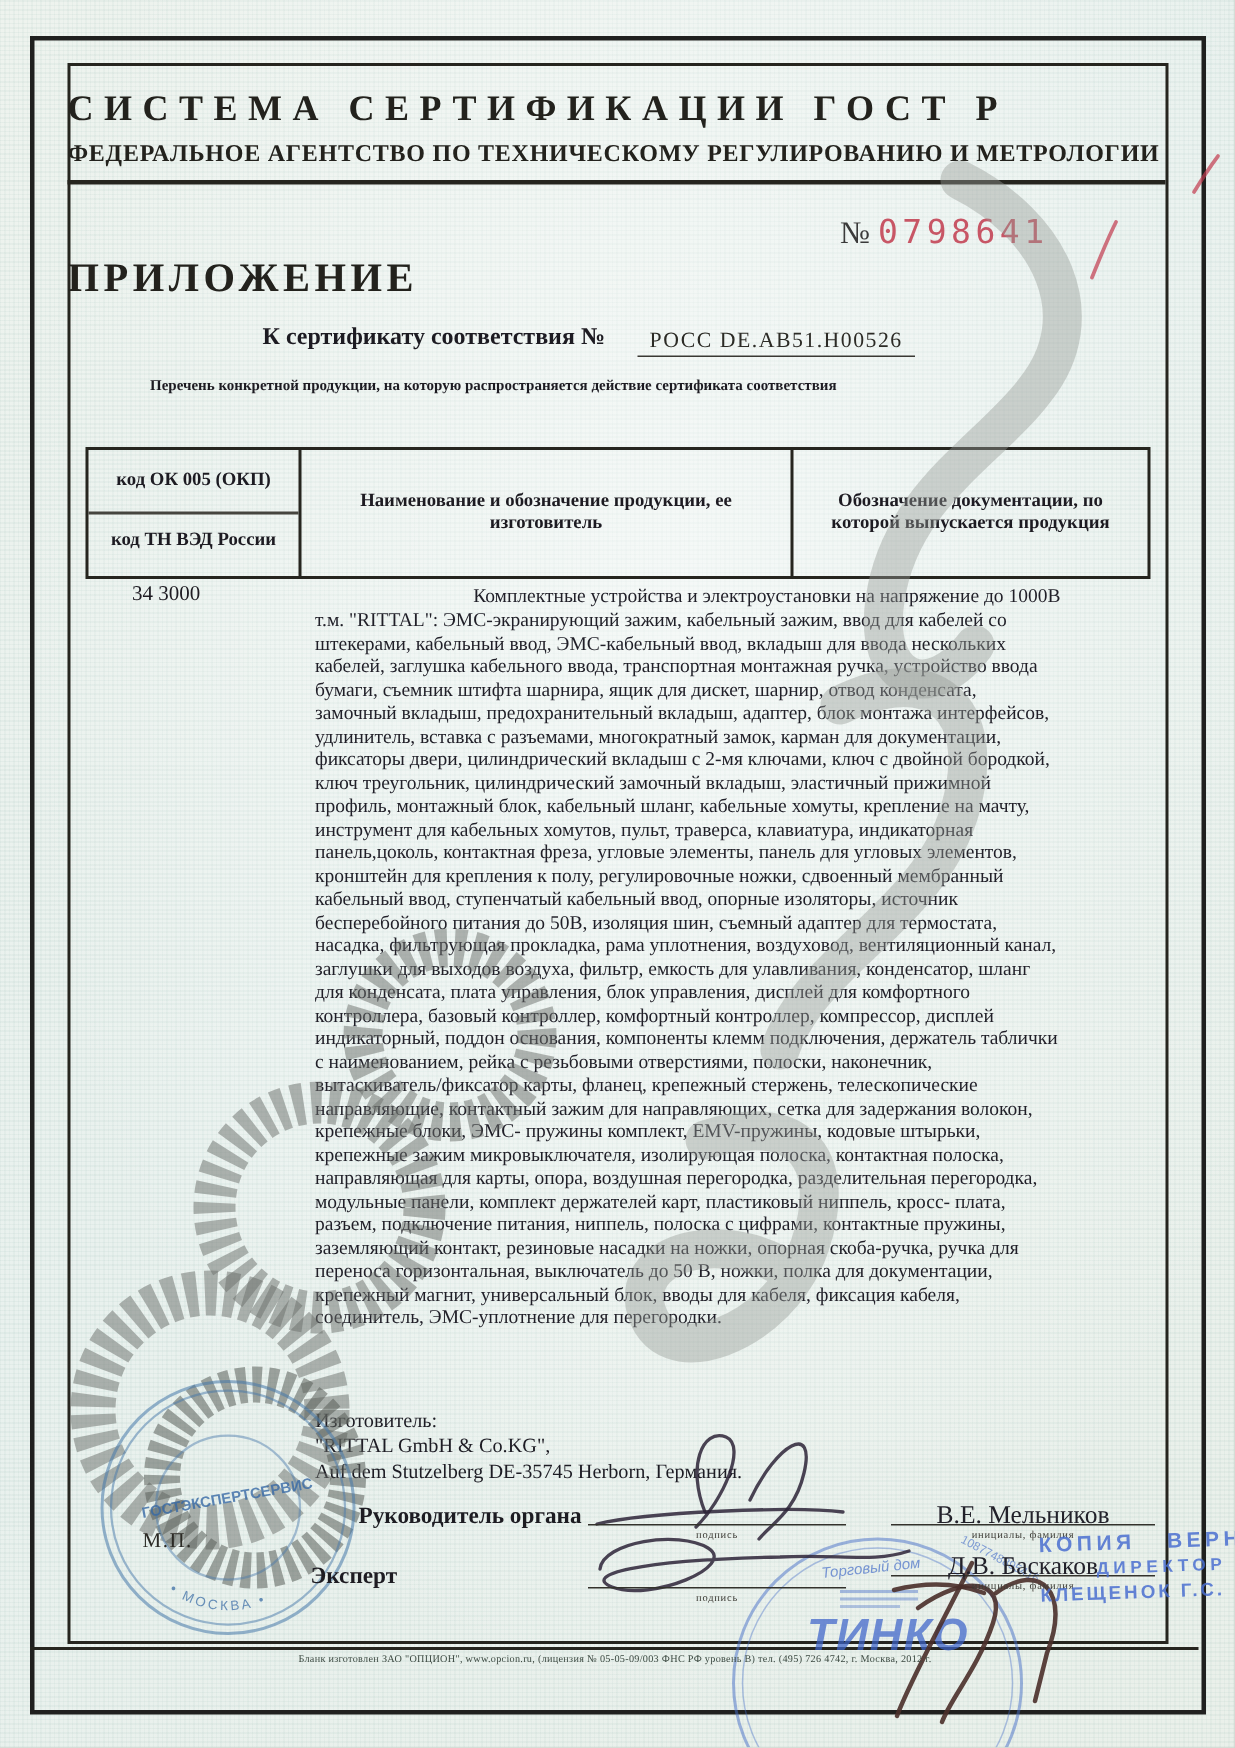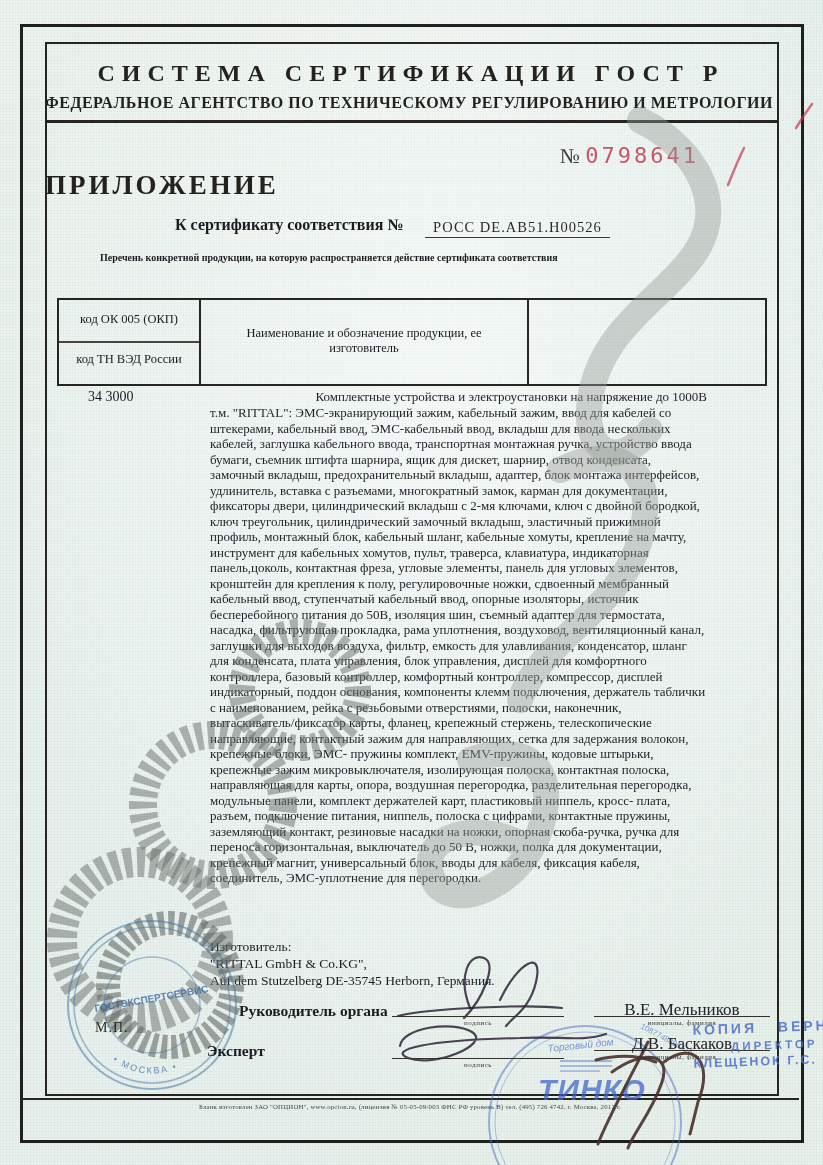--- a/index.html
+++ b/index.html
@@ -9,34 +9,34 @@
     background:
       radial-gradient(ellipse at 55% 35%, rgba(255,255,255,.55), rgba(255,255,255,0) 70%),
       repeating-linear-gradient(0deg, rgba(110,160,150,.07) 0 1px, rgba(0,0,0,0) 1px 3px),
       repeating-linear-gradient(90deg, rgba(110,160,150,.06) 0 1px, rgba(0,0,0,0) 1px 3px),
       linear-gradient(135deg,#eef3ee 0%,#e9f1ee 45%,#eaf0ea 100%);
   }
   .abs{position:absolute;}
   .frame-outer{left:20px;top:24px;width:778px;height:1113px;border:3px solid #20201f;}
   .frame-inner{left:45px;top:42px;width:730px;height:1050px;border:2px solid #26251f;}
   .hline{background:#26251f;height:3px;}
-  .hdr-sys{left:45px;top:60px;width:732px;text-align:center;font-weight:bold;font-size:24px;letter-spacing:7px;color:#23221d;}
+  .hdr-sys{left:45px;top:60px;width:732px;font-weight:bold;font-size:24px;letter-spacing:7px;color:#23221d;}
   .hdr-agency{left:45px;top:94px;width:732px;text-align:left;font-weight:bold;font-size:16px;letter-spacing:.5px;color:#23221d;}
   .serial{left:560px;top:143px;font-size:21px;color:#3a3a3a;}
   .serial .digits{font-family:"DejaVu Sans Mono","Liberation Mono",monospace;font-size:22px;letter-spacing:3px;color:#c23b4e;opacity:.85;}
   .doc-title{left:45px;top:170px;width:732px;text-align:left;font-weight:bold;font-size:27px;letter-spacing:3px;color:#23221d;}
   .cert-line{left:175px;top:216px;font-weight:bold;font-size:16px;}
   .cert-num{left:425px;top:219px;font-size:14.5px;letter-spacing:1px;border-bottom:1.5px solid #393833;padding:0 8px 1px 8px;color:#2c2b26;}
   .subtitle{left:100px;top:248px;width:620px;text-align:left;font-weight:bold;font-size:10px;line-height:20px;}
   
   .tbl{left:57px;top:298px;width:706px;height:84px;border:2px solid #26251f;}
   .tbl .v1{position:absolute;left:140px;top:0;width:2px;height:100%;background:#26251f;}
   .tbl .v2{position:absolute;left:468px;top:0;width:2px;height:100%;background:#26251f;}
   .tbl .c1d{position:absolute;left:0;top:41px;width:140px;height:1.5px;background:#46453f;}
-  .tbl-cell{position:absolute;font-weight:normal;font-size:12.5px;text-align:center;line-height:15px;}
+  .tbl-cell{position:absolute;font-weight:bold;font-size:12.5px;text-align:center;line-height:15px;}
   
   .okp{left:88px;top:389px;font-size:14px;}
   .prod-intro{left:210px;top:389px;width:497px;font-size:13px;line-height:15.5px;color:#201f28;text-align:right;}
   .prod-list{left:210px;top:405px;width:497px;font-size:13px;line-height:15.5px;color:#201f28;text-align:left;}
   .mfr{left:210px;top:938px;font-size:13.5px;line-height:17px;color:#1d1c24;}
   
   .sig-label{font-weight:bold;font-size:15.5px;color:#1d1c22;}
   .sig-line{border-bottom:1.6px solid #33322c;}
   .cap{font-size:7px;color:#3c3b35;text-align:center;letter-spacing:.5px;}
   .name{font-size:17px;color:#22212a;text-align:center;}
@@ -69,20 +69,21 @@
   <div class="abs cert-num">РОСС DE.AB51.H00526</div>
   <div class="abs subtitle">Перечень конкретной продукции,  на которую распространяется действие сертификата соответствия</div>
 
   <div class="abs tbl">
     <div class="v1"></div>
     <div class="v2"></div>
     <div class="c1d"></div>
     <div class="tbl-cell" style="left:4px;top:12px;width:132px;">код ОК 005 (ОКП)</div>
     <div class="tbl-cell" style="left:4px;top:52px;width:132px;">код ТН ВЭД России</div>
     <div class="tbl-cell" style="left:170px;top:26px;width:270px;">Наименование и обозначение продукции, ее изготовитель</div>
+    <div class="tbl-cell" style="left:482px;top:26px;width:212px;">Обозначение документации, по которой выпускается продукция</div>
   </div>
 
   <div class="abs okp">34 3000</div>
   <div class="abs prod-intro">Комплектные устройства и электроустановки на напряжение до 1000В</div>
   <div class="abs prod-list">т.м. "RITTAL": ЭМС-экранирующий зажим, кабельный зажим, ввод для кабелей со штекерами, кабельный ввод, ЭМС-кабельный ввод, вкладыш для ввода нескольких кабелей, заглушка кабельного ввода, транспортная монтажная ручка, устройство ввода бумаги, съемник штифта шарнира, ящик для дискет, шарнир, отвод конденсата, замочный вкладыш, предохранительный вкладыш, адаптер, блок монтажа интерфейсов, удлинитель, вставка с разъемами, многократный замок, карман для документации, фиксаторы двери, цилиндрический вкладыш с 2-мя ключами, ключ с двойной бородкой, ключ треугольник, цилиндрический замочный вкладыш, эластичный прижимной профиль, монтажный блок, кабельный шланг, кабельные хомуты, крепление на мачту, инструмент для кабельных хомутов, пульт, траверса, клавиатура, индикаторная панель,цоколь, контактная фреза, угловые элементы, панель для угловых элементов, кронштейн для крепления к полу, регулировочные ножки, сдвоенный мембранный кабельный ввод, ступенчатый кабельный ввод, опорные изоляторы, источник бесперебойного питания до 50В, изоляция шин, съемный адаптер для термостата, насадка, фильтрующая прокладка, рама уплотнения, воздуховод, вентиляционный канал, заглушки для выходов воздуха, фильтр, емкость для улавливания, конденсатор, шланг для конденсата, плата управления, блок управления, дисплей для комфортного контроллера, базовый контроллер, комфортный контроллер, компрессор, дисплей индикаторный, поддон основания, компоненты клемм подключения, держатель таблички с наименованием, рейка с резьбовыми отверстиями, полоски, наконечник, вытаскиватель/фиксатор карты, фланец, крепежный стержень, телескопические направляющие, контактный зажим для направляющих, сетка для задержания волокон, крепежные блоки, ЭМС- пружины комплект, EMV-пружины, кодовые штырьки, крепежные зажим микровыключателя, изолирующая полоска, контактная полоска, направляющая для карты, опора, воздушная перегородка, разделительная перегородка, модульные панели, комплект держателей карт, пластиковый ниппель, кросс- плата, разъем, подключение питания, ниппель, полоска с цифрами, контактные пружины, заземляющий контакт, резиновые насадки на ножки, опорная скоба-ручка, ручка для переноса горизонтальная, выключатель до 50 В, ножки, полка для документации, крепежный магнит, универсальный блок, вводы для кабеля, фиксация кабеля, соединитель, ЭМС-уплотнение для перегородки.</div>
 
   <div class="abs mfr">
     <div>Изготовитель:</div>
     <div>"RITTAL GmbH &amp; Co.KG",</div>
     <div>Auf dem Stutzelberg DE-35745 Herborn, Германия.</div>

